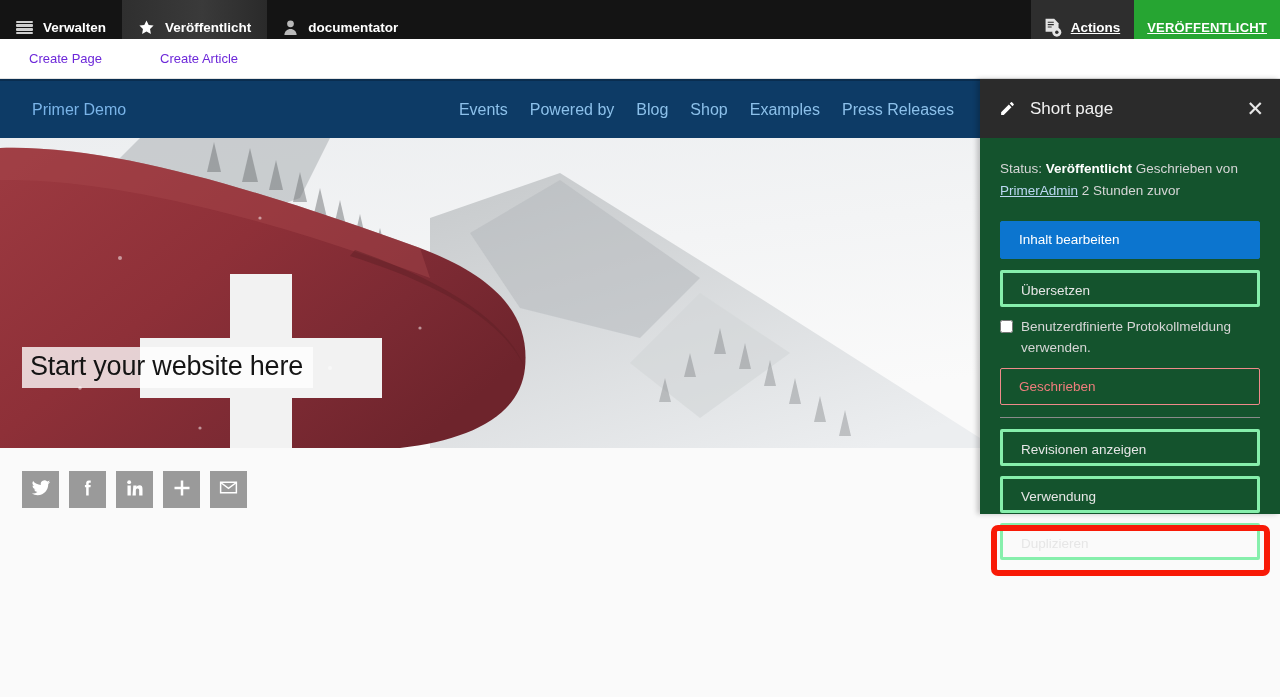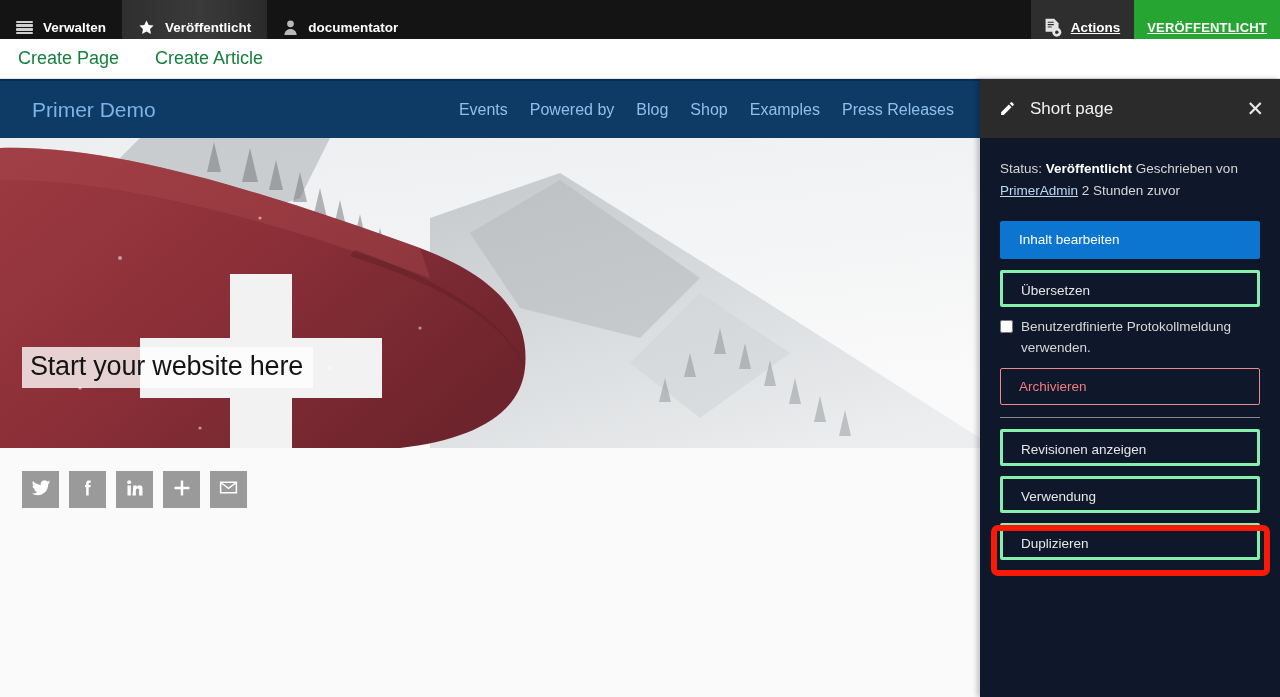--- a/index.html
+++ b/index.html
@@ -48,36 +48,36 @@
   .ico-user { width: 15px; height: 17px; }
   .ico-actions { width: 19px; height: 19px; }
 
   
   .createbar {
     position: absolute; top: 39px; left: 0; width: 1280px; height: 40px;
     background: #fff; display: flex; align-items: center;
     border-bottom: 1px solid #e3e3e3;
   }
   .createbar a {
-    color: #15803d; font-size: 18px; text-decoration: none;
-    padding: 0 18px; line-height: 39px;
+    color: #6d28d9; font-size: 13px; text-decoration: none;
+    padding: 0 29px; line-height: 39px;
   }
 
   
   .site {
     position: absolute; top: 79px; left: 0; width: 980px; height: 618px;
     background: #fafafa; overflow: hidden;
   }
   .sitenav {
     height: 59px; background: #0d3b66;
     border-top: 2px solid #0a2d4f;
     display: flex; align-items: center; padding-left: 20px;
   }
   .brand { color: #fff; font-size: 40px; font-weight: normal; letter-spacing: -.5px; }
-  .brand-sub { color: #7ab4e8; font-size: 21px; margin-left: 12px; }
+  .brand-sub { color: #7ab4e8; font-size: 16px; margin-left: 12px; }
   .navlinks { margin-left: auto; display: flex; gap: 22px; padding-right: 26px; }
   .navlinks a { color: #8cc0ea; font-size: 16px; text-decoration: none; white-space: nowrap; }
 
   
   .hero { position: relative; width: 980px; height: 310px; overflow: hidden;
           background: #e9eaec; }
   .hero svg { position: absolute; inset: 0; width: 980px; height: 310px; }
   .hero-caption {
     position: absolute; left: 22px; top: 209px;
     background: rgba(255,255,255,.78);
@@ -88,22 +88,22 @@
   .share { display: flex; gap: 10px; padding: 23px 0 0 22px; }
   .share-btn {
     width: 37px; height: 37px; background: #9a9a9a;
     display: flex; align-items: center; justify-content: center;
     color: #fff;
   }
   .share-btn svg { fill: #fff; }
 
   
   .sidebar {
-    position: absolute; top: 79px; left: 980px; width: 300px; height: 618px;
-    background: #0f172a;
+    position: absolute; top: 79px; left: 980px; width: 300px; height: 435px;
+    background: #14532d;
     box-shadow: -3px 0 5px rgba(0,0,0,.22);
   }
   .sb-head {
     height: 59px; background: #2b2b2b; display: flex; align-items: center;
     padding: 0 16px 0 19px;
   }
   .sb-head .pencil { width: 17px; height: 17px; margin-right: 14px; }
   .sb-title { color: #f2f2f2; font-size: 17px; flex: 1; }
   .sb-close { color: #e8e8e8; font-size: 21px; cursor: default; line-height: 1; }
 
@@ -341,21 +341,21 @@
       </div>
 
       <button class="btn primary">Inhalt bearbeiten</button>
       <button class="btn">Übersetzen</button>
 
       <label class="sb-check">
         <input type="checkbox" style="">
         <span>Benutzerdfinierte Protokollmeldung verwenden.</span>
       </label>
 
-      <button class="btn danger">Archivieren</button>
+      <button class="btn danger">Geschrieben</button>
 
       <div class="sb-div"></div>
 
       <button class="btn">Revisionen anzeigen</button>
       <button class="btn">Verwendung</button>
       <button class="btn">Duplizieren</button>
     </div>
 
     <div class="highlight"></div>
   </div>

